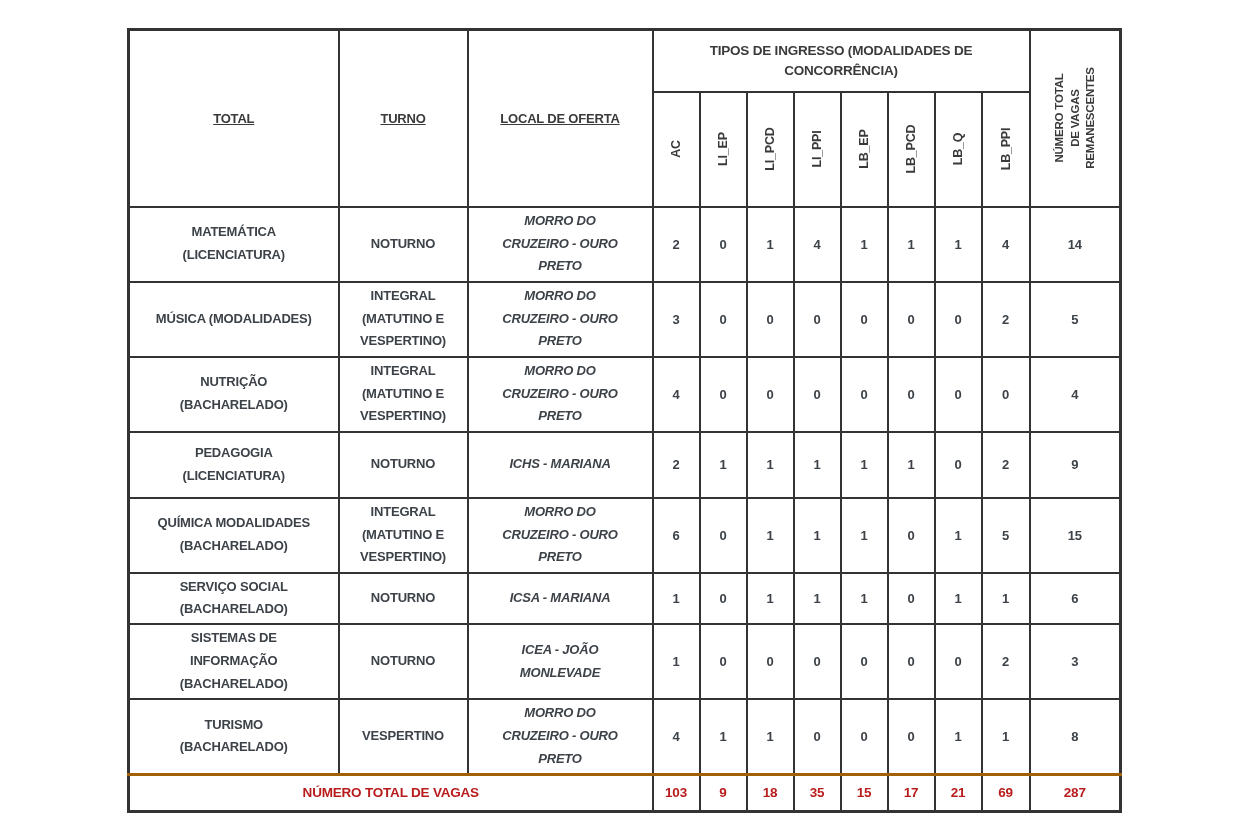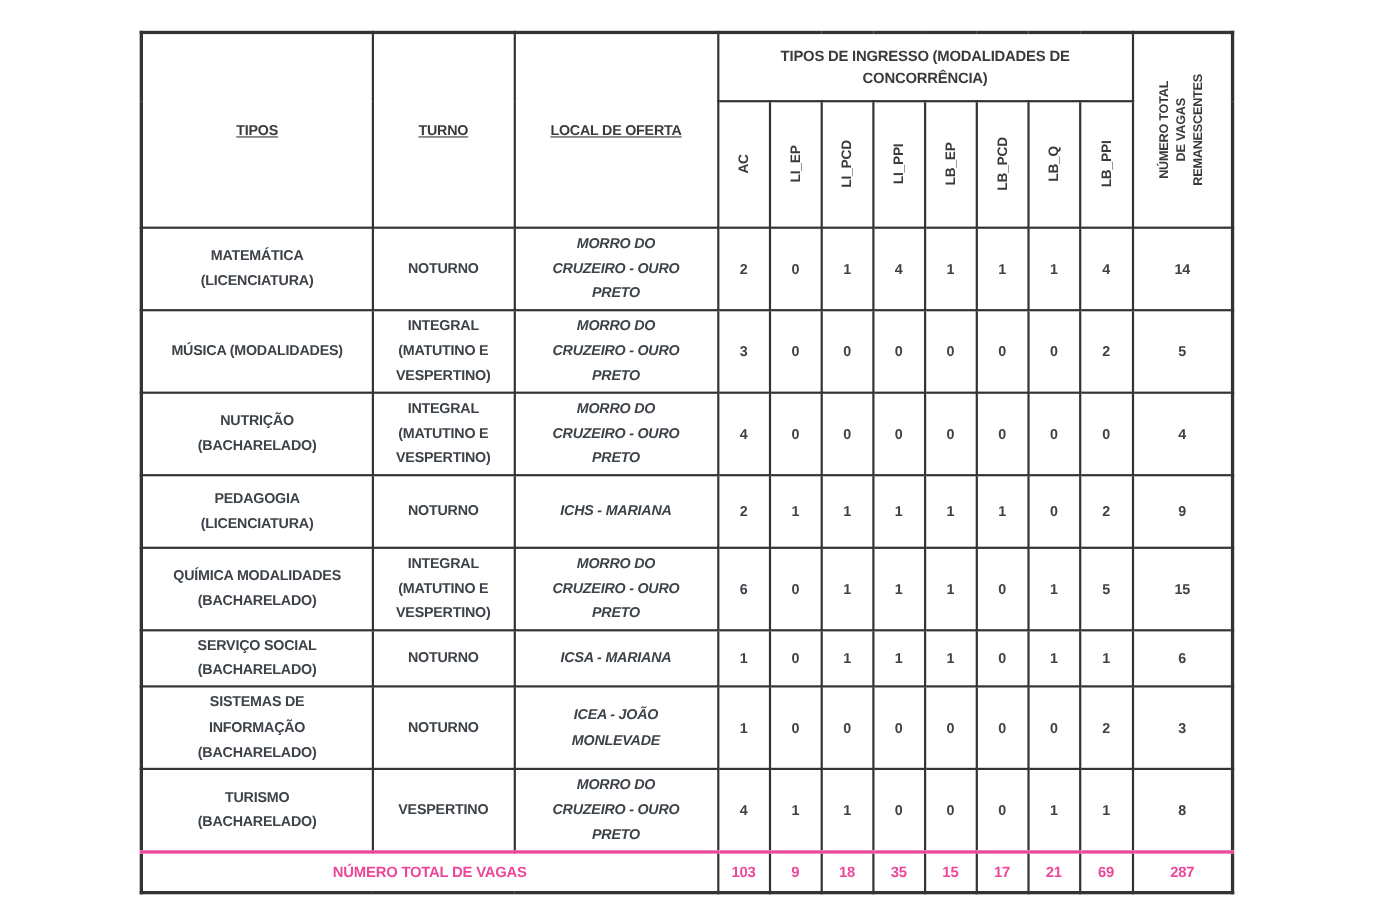--- a/index.html
+++ b/index.html
@@ -63,22 +63,22 @@
   td.txt { line-height: 1.75; }
   td.txt .wrap { display: inline-block; }
   td.curso .wrap { max-width: 162px; }
   td.turno .wrap { max-width: 120px; }
   td.local .wrap { max-width: 124px; font-style: italic; }
   td.num { font-size: 13px; }
 
   
   tr.footer { height: 37px; }
   tr.footer td {
-    border-top: 3px solid #ec4899;
-    color: #ec4899;
+    border-top: 3px solid #a16207;
+    color: #b91c1c;
     font-size: 13.5px;
   }
 </style>
 </head>
 <body>
 
 <div class="page">
   <table class="vagas">
     <colgroup>
       <col style="width:210px">
@@ -89,21 +89,21 @@
         <col style="width:47px">
         <col style="width:47px">
       <col style="width:47px">
         <col style="width:47px">
         <col style="width:47px">
         <col style="width:48px">
       <col style="width:91px">
     </colgroup>
     <tbody>
       <tr class="hdr1">
-        <th rowspan="2">TIPOS</th>
+        <th rowspan="2">TOTAL</th>
         <th rowspan="2">TURNO</th>
         <th rowspan="2">LOCAL DE OFERTA</th>
         <th colspan="8" class="group-hdr"><span class="wrap">TIPOS DE INGRESSO (MODALIDADES DE CONCORRÊNCIA)</span></th>
         <th rowspan="2" class="vcell">
             <span class="vtext multi">NÚMERO TOTAL DE VAGAS REMANESCENTES</span>
           </th>
       </tr>
       <tr class="hdr2">
         <th class="vcell">
             <span class="vtext">AC</span>

